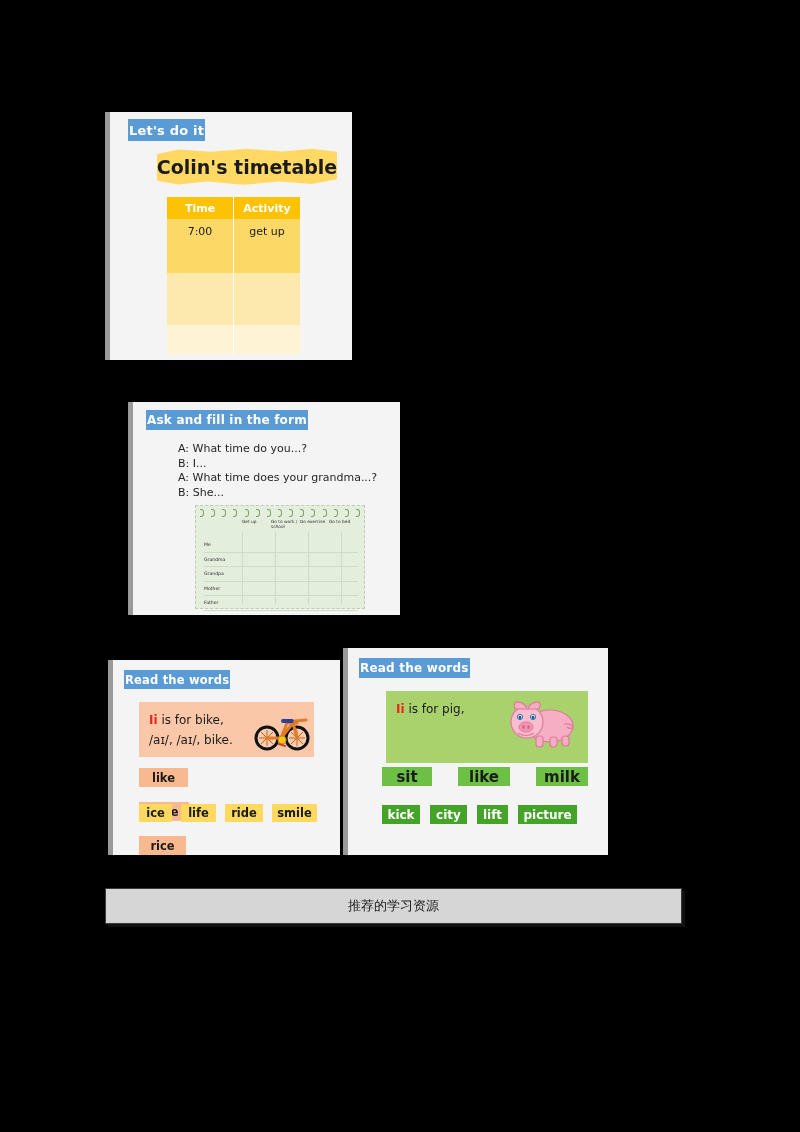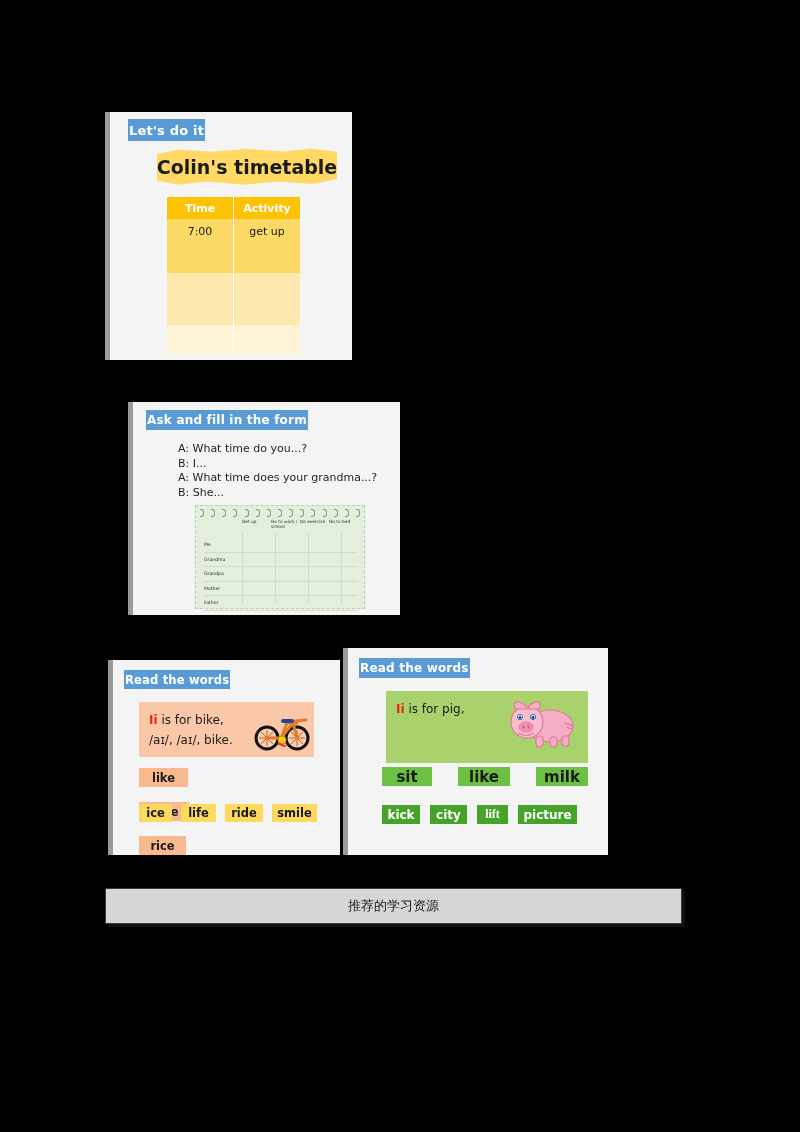--- a/index.html
+++ b/index.html
@@ -424,21 +424,21 @@
 
       <div class="tile-row" style="left:34px; top:119px; gap:26px;">
         <div class="tile t-lgreen" style="width:50px;">sit</div>
         <div class="tile t-lgreen" style="width:52px;">like</div>
         <div class="tile t-lgreen" style="width:52px;">milk</div>
       </div>
 
       <div class="tile-row" style="left:34px; top:157px; gap:10px;">
         <div class="tile t-dgreen" style="width:38px;">kick</div>
         <div class="tile t-dgreen" style="width:37px;">city</div>
-        <div class="tile t-dgreen" style="width:31px;font-family:Liberation Serif, serif;">lift</div>
+        <div class="tile t-dgreen" style="width:31px;">lift</div>
         <div class="tile t-dgreen" style="width:59px;">picture</div>
       </div>
 
     </div>
   </div>
 
   <div id="resbar">
     <span class="label">推荐的学习资源</span>
   </div>
 

